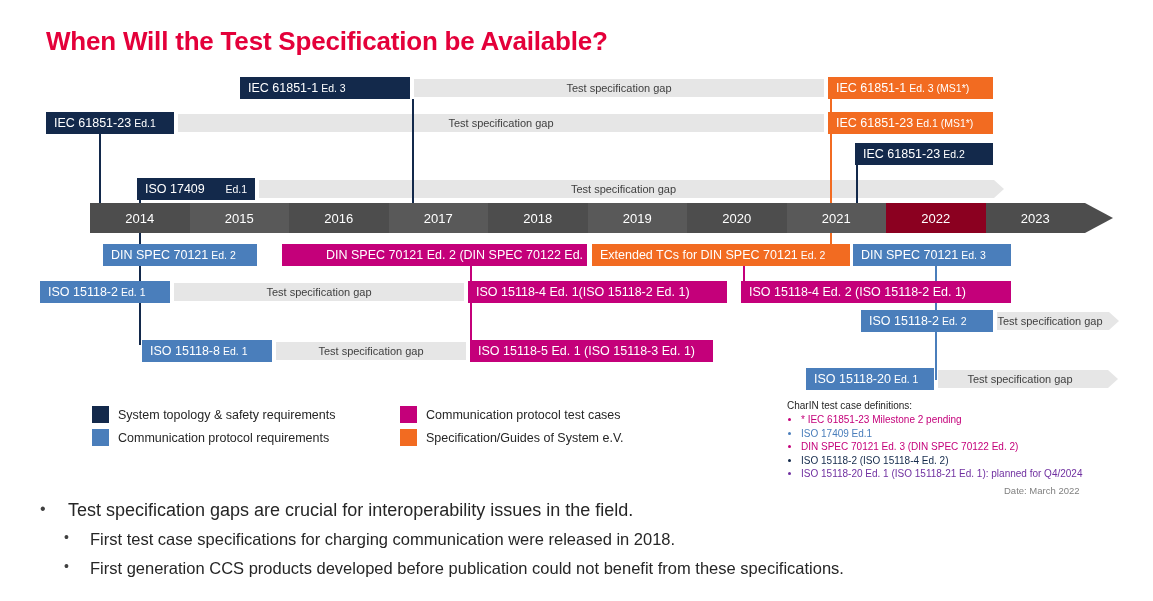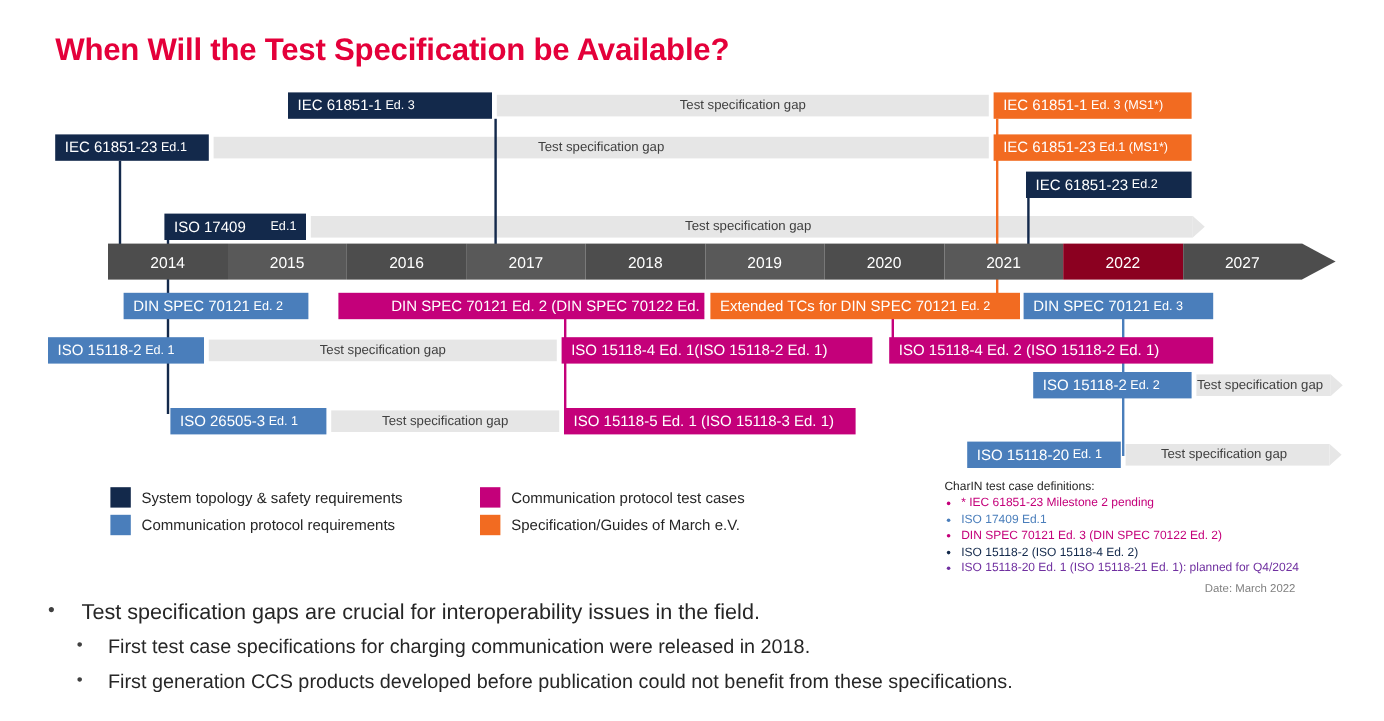--- a/index.html
+++ b/index.html
@@ -213,21 +213,21 @@
     <div id="axis-years">
         <div class="axis-seg" style="left: 0px; width: 99.5px; background: rgb(77, 77, 77);">2014</div>
         <div class="axis-seg" style="left: 99.5px; width: 99.5px; background: rgb(89, 89, 89);">2015</div>
         <div class="axis-seg" style="left: 199px; width: 99.5px; background: rgb(77, 77, 77);">2016</div>
         <div class="axis-seg" style="left: 298.5px; width: 99.5px; background: rgb(89, 89, 89);">2017</div>
         <div class="axis-seg" style="left: 398px; width: 99.5px; background: rgb(77, 77, 77);">2018</div>
         <div class="axis-seg" style="left: 497.5px; width: 99.5px; background: rgb(89, 89, 89);">2019</div>
         <div class="axis-seg" style="left: 597px; width: 99.5px; background: rgb(77, 77, 77);">2020</div>
         <div class="axis-seg" style="left: 696.5px; width: 99.5px; background: rgb(89, 89, 89);">2021</div>
         <div class="axis-seg" style="left: 796px; width: 99.5px; background: rgb(139, 0, 32);">2022</div>
-        <div class="axis-seg" style="left: 895.5px; width: 99.5px; background: rgb(77, 77, 77);">2027</div>
+        <div class="axis-seg" style="left: 895.5px; width: 99.5px; background: rgb(77, 77, 77);">2023</div>
       </div>
     <div class="axis-arrow"></div>
   </div>
 
   <div id="bars-below">
       <div class="bar blue" style="left: 103px; top: 244px; width: 154px;">
         <span>DIN SPEC 70121</span>
         <span class="sm">Ed. 2</span>
       </div>
       <div class="bar magenta" style="left: 282px; top: 244px; width: 305px; padding-left: 44px;">
@@ -256,21 +256,21 @@
       </div>
       <div class="bar blue" style="left: 861px; top: 310px; width: 132px;">
         <span>ISO 15118-2</span>
         <span class="sm">Ed. 2</span>
       </div>
       <div class="bar gray withtip" style="left: 997px; top: 312px; width: 112px;">
         <span>Test specification gap</span>
         <span class="gaptip"></span>
       </div>
       <div class="bar blue" style="left: 142px; top: 340px; width: 130px;">
-        <span>ISO 26505-3</span>
+        <span>ISO 15118-8</span>
         <span class="sm">Ed. 1</span>
       </div>
       <div class="bar gray" style="left: 276px; top: 342px; width: 190px;">
         <span>Test specification gap</span>
       </div>
       <div class="bar magenta" style="left: 470px; top: 340px; width: 243px;">
         <span>ISO 15118-5 Ed. 1 (ISO 15118-3 Ed. 1)</span>
       </div>
       <div class="bar blue" style="left: 806px; top: 368px; width: 128px;">
         <span>ISO 15118-20</span>
@@ -290,21 +290,21 @@
       <div class="legend-item" style="left: 92px; top: 429px;">
         <span class="legend-swatch" style="background: rgb(74, 126, 187);"></span>
         <span>Communication protocol requirements</span>
       </div>
       <div class="legend-item" style="left: 400px; top: 406px;">
         <span class="legend-swatch" style="background: rgb(196, 0, 122);"></span>
         <span>Communication protocol test cases</span>
       </div>
       <div class="legend-item" style="left: 400px; top: 429px;">
         <span class="legend-swatch" style="background: rgb(242, 107, 33);"></span>
-        <span>Specification/Guides of March e.V.</span>
+        <span>Specification/Guides of System e.V.</span>
       </div>
     </div>
 
   <div class="pending">
     <div class="head">CharIN test case definitions:</div>
     <ul id="pending-list">
         <li class="magenta">* IEC 61851-23 Milestone 2 pending</li>
         <li class="blue">ISO 17409 Ed.1</li>
         <li class="magenta">DIN SPEC 70121 Ed. 3 (DIN SPEC 70122 Ed. 2)</li>
         <li class="navy">ISO 15118-2 (ISO 15118-4 Ed. 2)</li>

